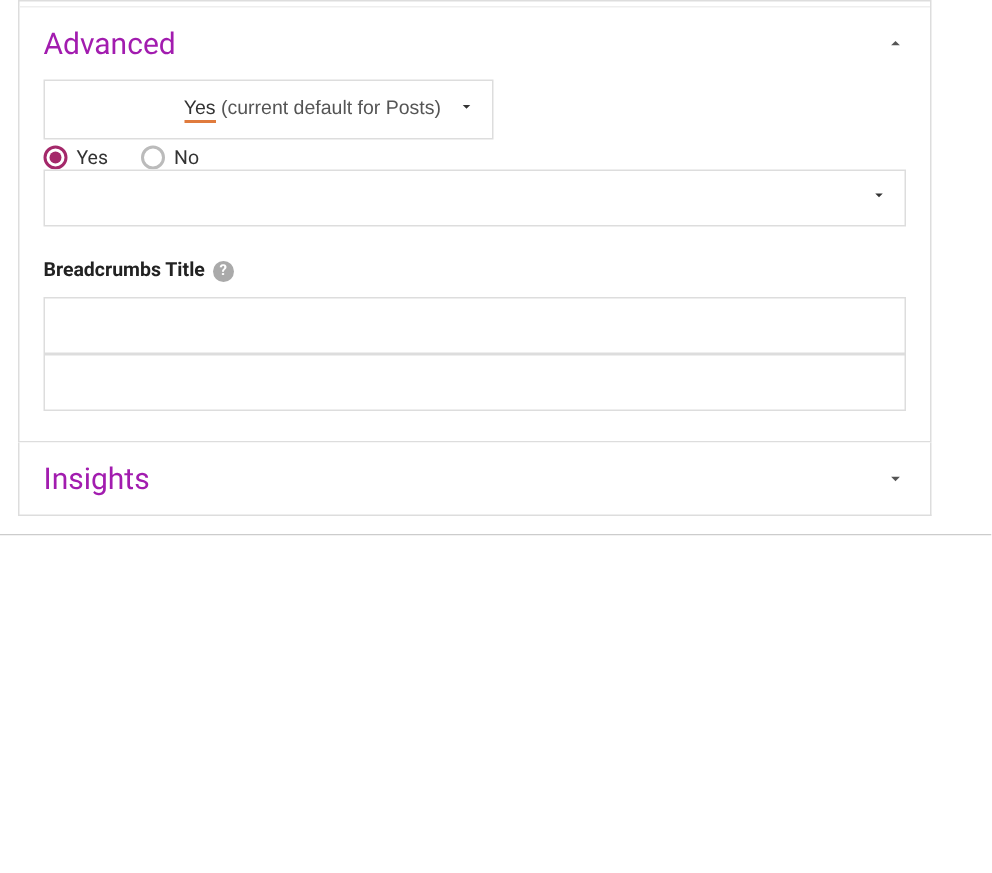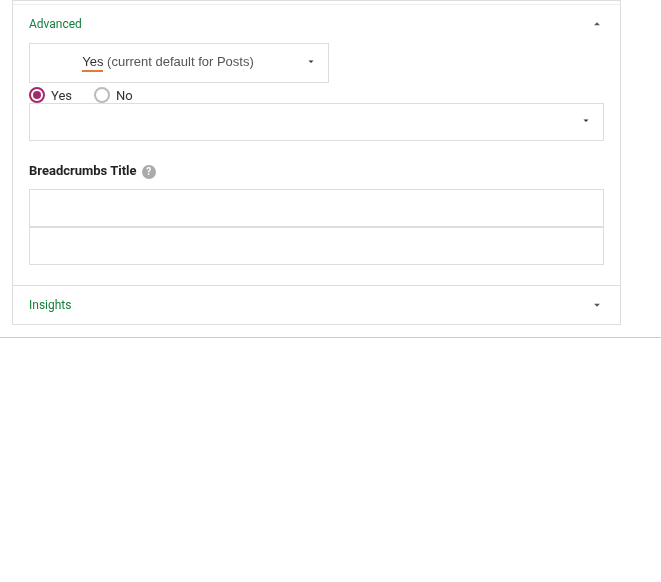--- a/index.html
+++ b/index.html
@@ -26,22 +26,22 @@
       align-items: center;
       justify-content: space-between;
       padding: 12px 16px;
       cursor: pointer;
     }
     .section-body {
       padding: 0 16px 20px 16px;
     }
     h3.title {
       font-weight: 400;
-      font-size: 12px;
-      color: #15803d;
+      font-size: 20px;
+      color: #a21caf;
     }
     .chev {
       width: 14px;
       height: 14px;
       display: inline-block;
       position: relative;
     }
     .chev svg { width: 14px; height: 14px; fill: #555; }
     .field-label {
       display: block;
@@ -75,21 +75,21 @@
     .select {
       width: 100%;
       border: 1px solid #ddd;
       background: #fff;
       padding: 10px 34px 10px 12px;
       font-size: 13px;
       color: #333;
       cursor: pointer;
       -webkit-appearance: none;
       appearance: none;
-      text-align: center;
+      text-align: right;
       min-height: 38px;
     }
     .select-wrap .arrow {
       position: absolute;
       right: 12px;
       top: 50%;
       transform: translateY(-50%);
       pointer-events: none;
     }
     .select-wrap .arrow svg { width: 12px; height: 12px; fill: #333; }

